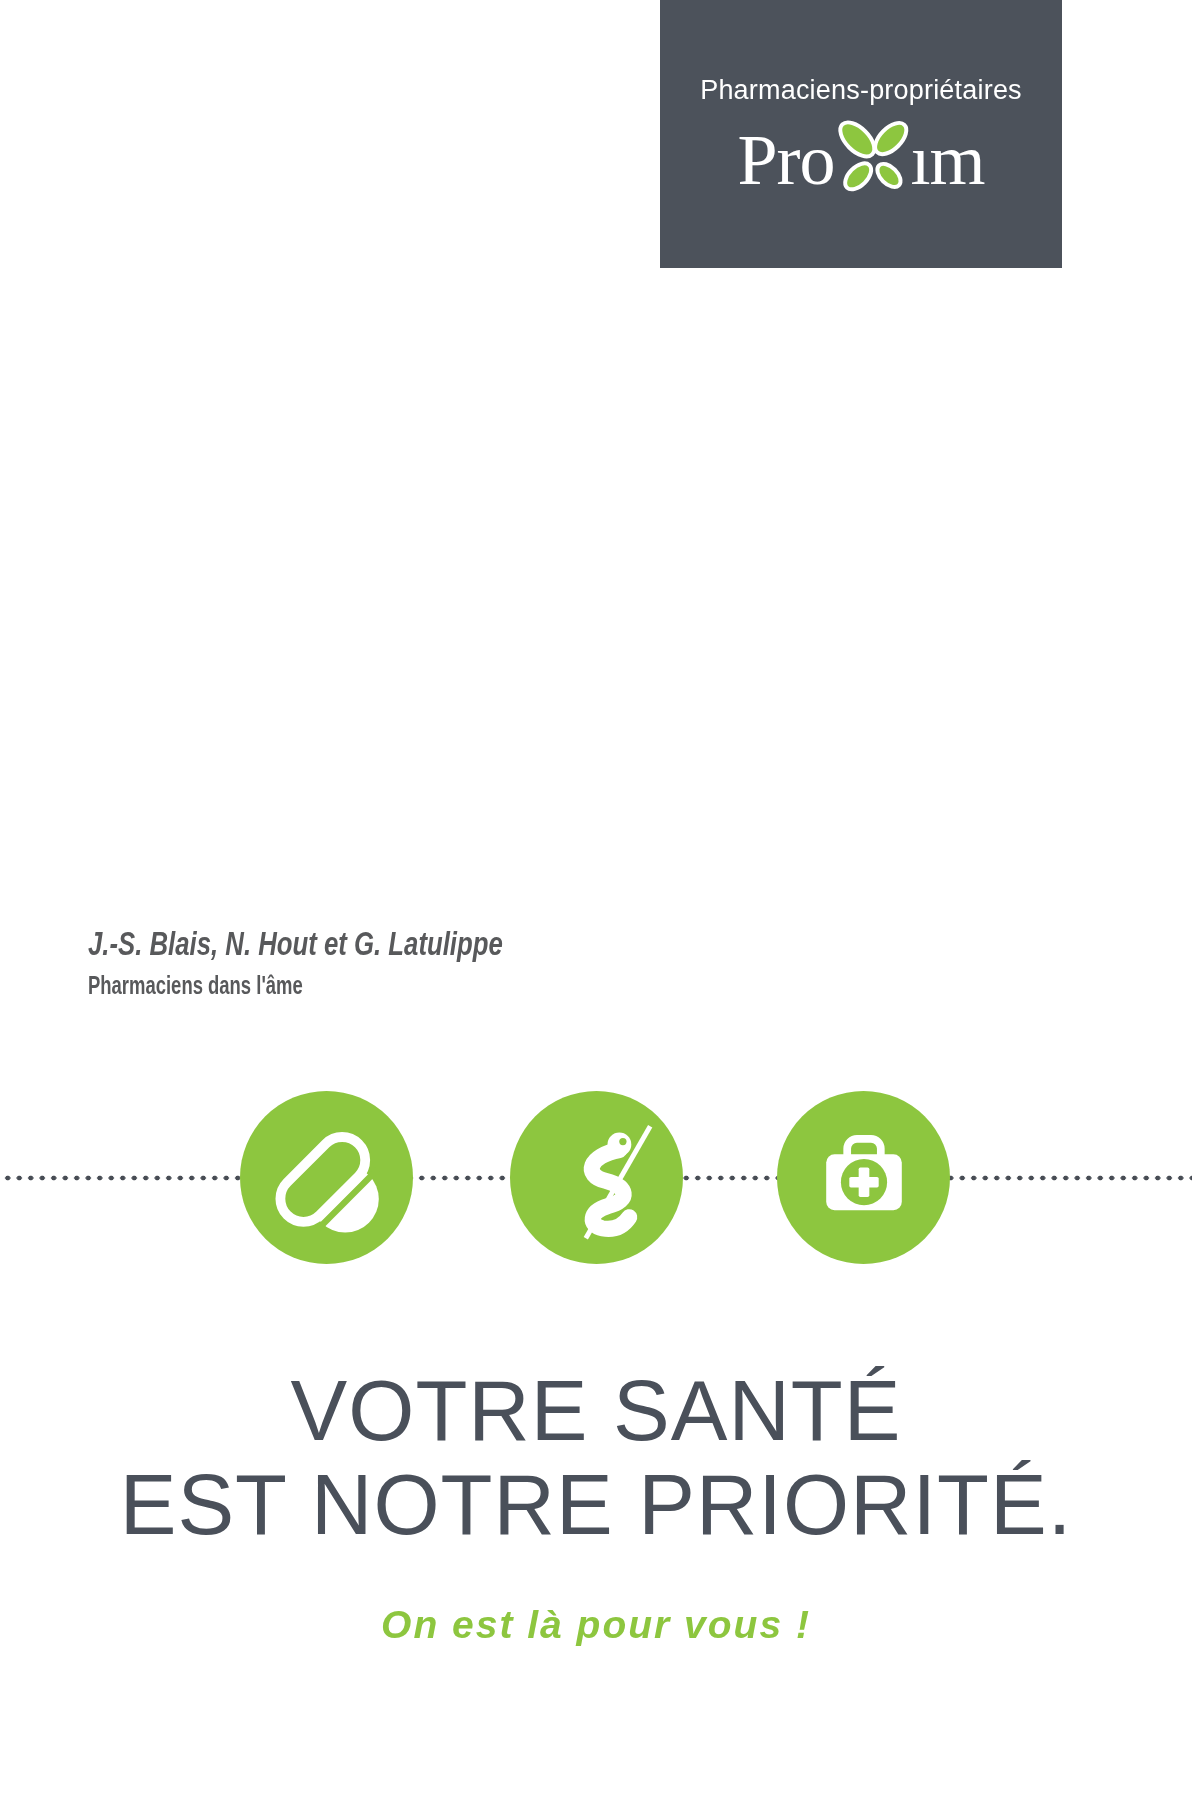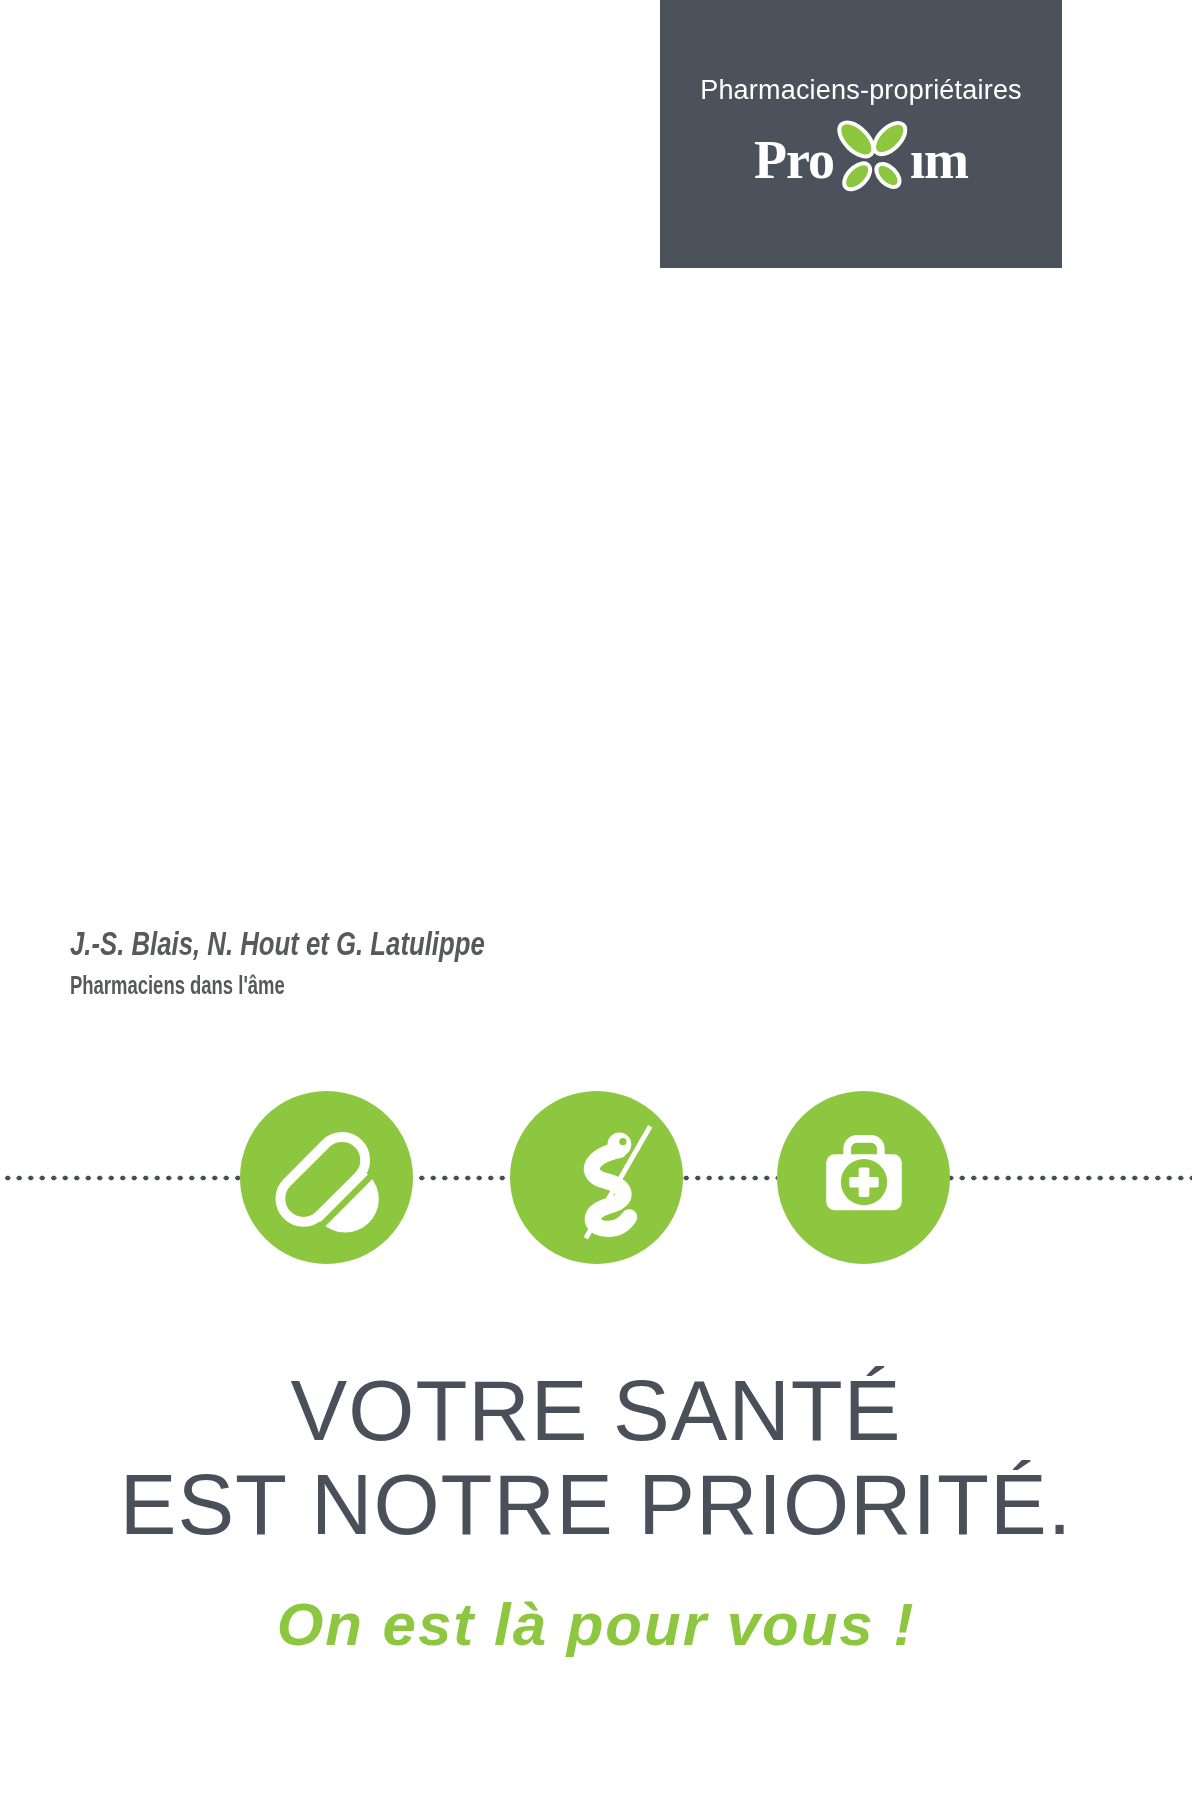--- a/index.html
+++ b/index.html
@@ -29,29 +29,29 @@
   }
   .logo-row{
     margin-top:6px;
     display:flex;
     align-items:center;
     justify-content:center;
   }
   .logo-word{
     color:#ffffff;
     font-family:"Liberation Serif", serif;
-    font-weight:700;
-    font-size:54px;
+    font-weight:400;
+    font-size:72px;
     line-height:92px;
     letter-spacing:-1px;
   }
   .petal-x{width:88px;height:88px;margin:0 -7px 6px -5px;}
 
   
-  .owners{position:absolute;left:70px;top:925px;}
+  .owners{position:absolute;left:88px;top:925px;}
   .owner-names{
     color:#58595B;
     font-size:33px;
     font-style:italic;
     font-weight:700;
     line-height:38px;
     transform:scaleX(0.78);
     transform-origin:0 50%;
     white-space:nowrap;
   }
@@ -102,21 +102,21 @@
     letter-spacing:1px;
     white-space:nowrap;
   }
 
   
   .slogan{
     position:absolute;
     left:0;top:1592px;width:1192px;
     text-align:center;
     color:#8DC63F;
-    font-size:60px;
+    font-size:39px;
     font-style:italic;
     font-weight:700;
     letter-spacing:2px;
     line-height:66px;
     white-space:nowrap;
   }
 </style>
 </head>
 <body>
 

